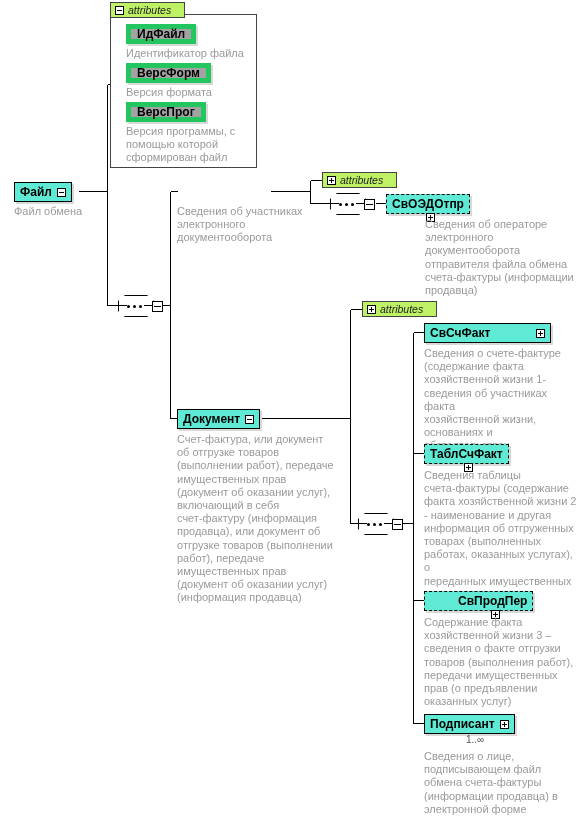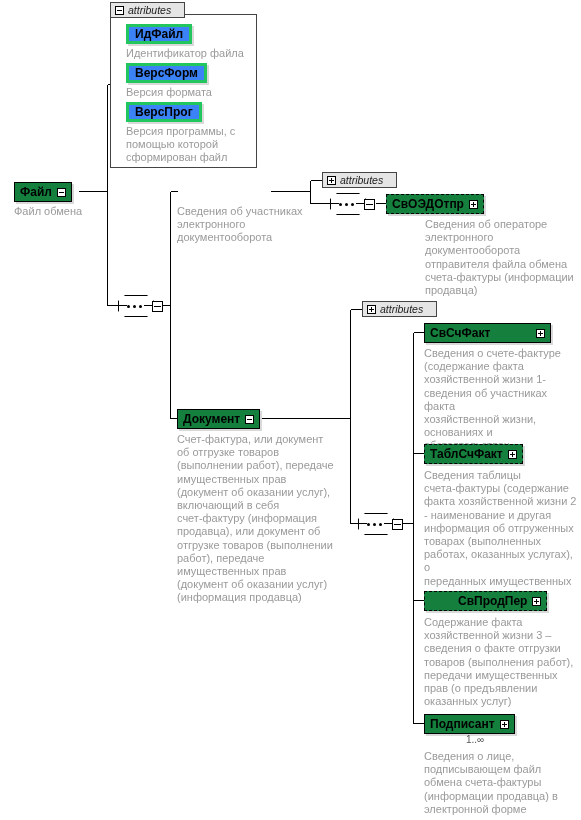--- a/index.html
+++ b/index.html
@@ -25,49 +25,50 @@
     top: 0;
     width: 581px;
     height: 820px;
     pointer-events: none;
   }
 
   
   .node {
     position: absolute;
     box-sizing: border-box;
-    background: #15803d;
+    background: #5eead4;
     border: 1px solid #000000;
     height: 20px;
     display: flex;
     align-items: center;
     padding: 0 5px;
     font-size: 12px;
     font-weight: bold;
     color: #000000;
     white-space: nowrap;
     box-shadow: 2px 2px 0 0 #d9d9d9;
   }
   .node.optional {
     border: 1px dashed #000000;
+    flex-direction: column;
   }
   .node .label {
     line-height: 18px;
   }
   .node .toggle {
     margin-left: 5px;
     flex: 0 0 auto;
   }
 
   
   .attr-node {
     position: absolute;
     box-sizing: border-box;
-    background: #3b82f6;
-    border: 3px solid #22c55e;
+    background: #a3a3a3;
+    border: 5px solid #22c55e;
     height: 20px;
     display: flex;
     align-items: center;
     padding: 0 6px;
     font-size: 12px;
     font-weight: bold;
     color: #000000;
     white-space: nowrap;
     box-shadow: 2px 2px 0 0 #d9d9d9;
   }
@@ -85,21 +86,21 @@
   .attr-panel {
     position: absolute;
     box-sizing: border-box;
     border: 1px solid #444444;
     background: #ffffff;
   }
   .attr-tab {
     position: absolute;
     box-sizing: border-box;
     border: 1px solid #444444;
-    background: #e5e5e5;
+    background: #bef264;
     height: 16px;
     display: flex;
     align-items: center;
     padding: 0 4px;
     font-size: 10.5px;
     font-style: italic;
     color: #222222;
     white-space: nowrap;
     z-index: 4;
   }

